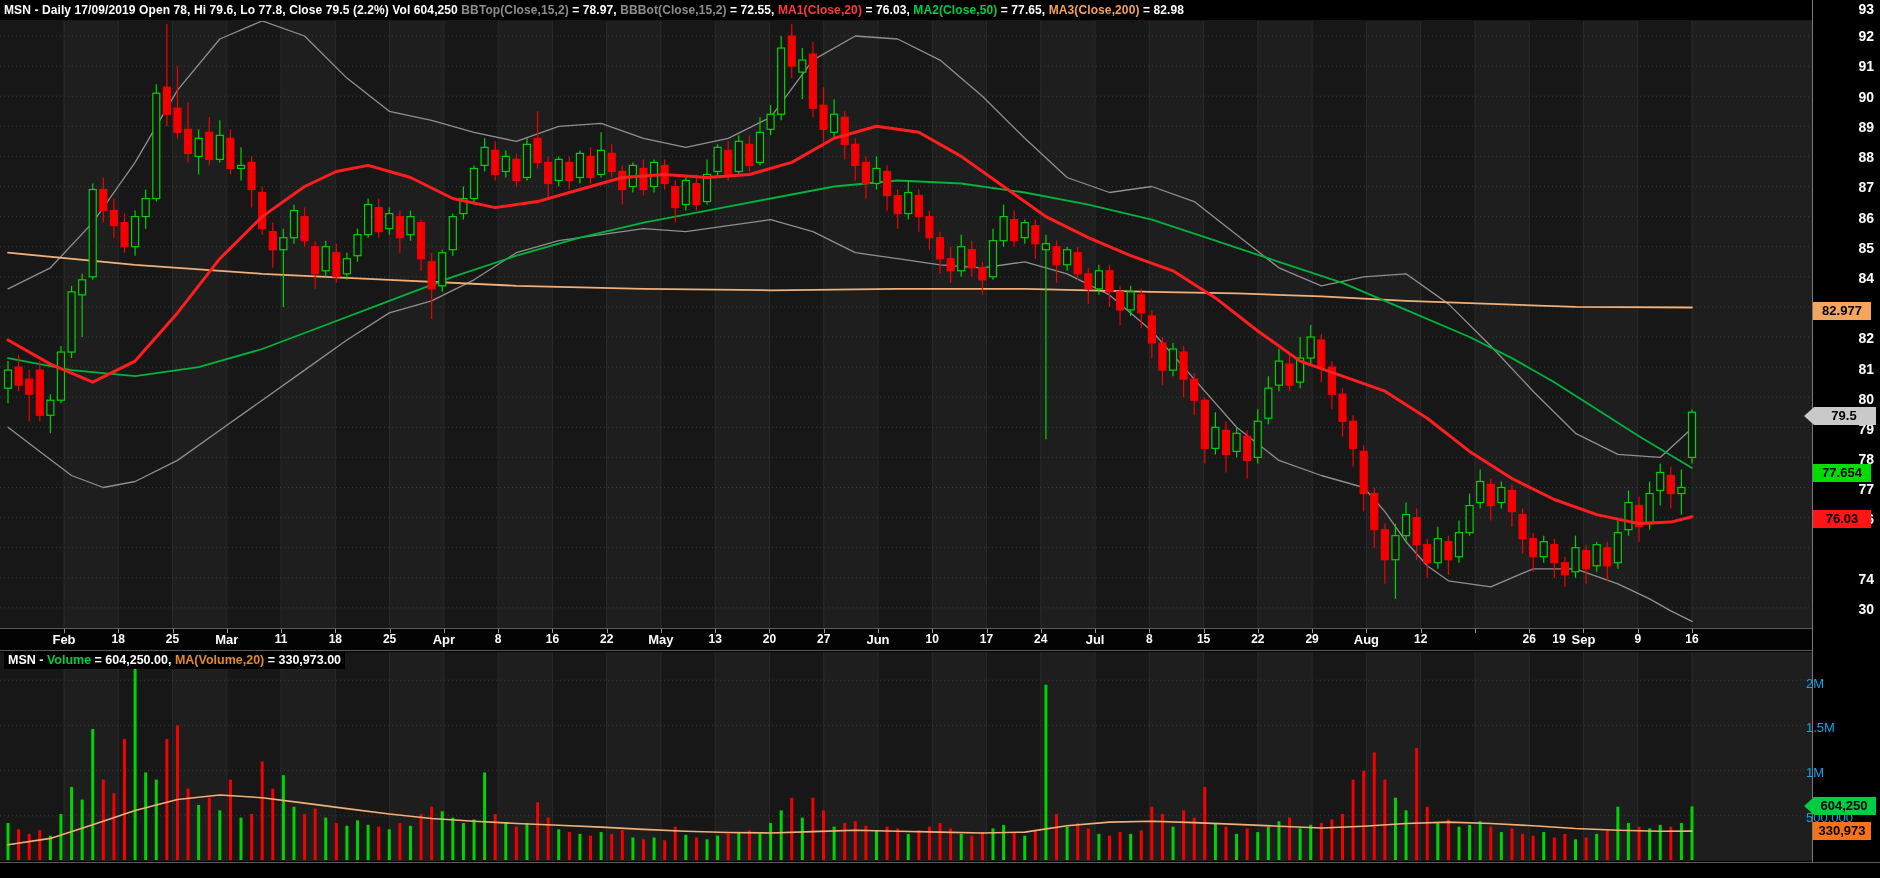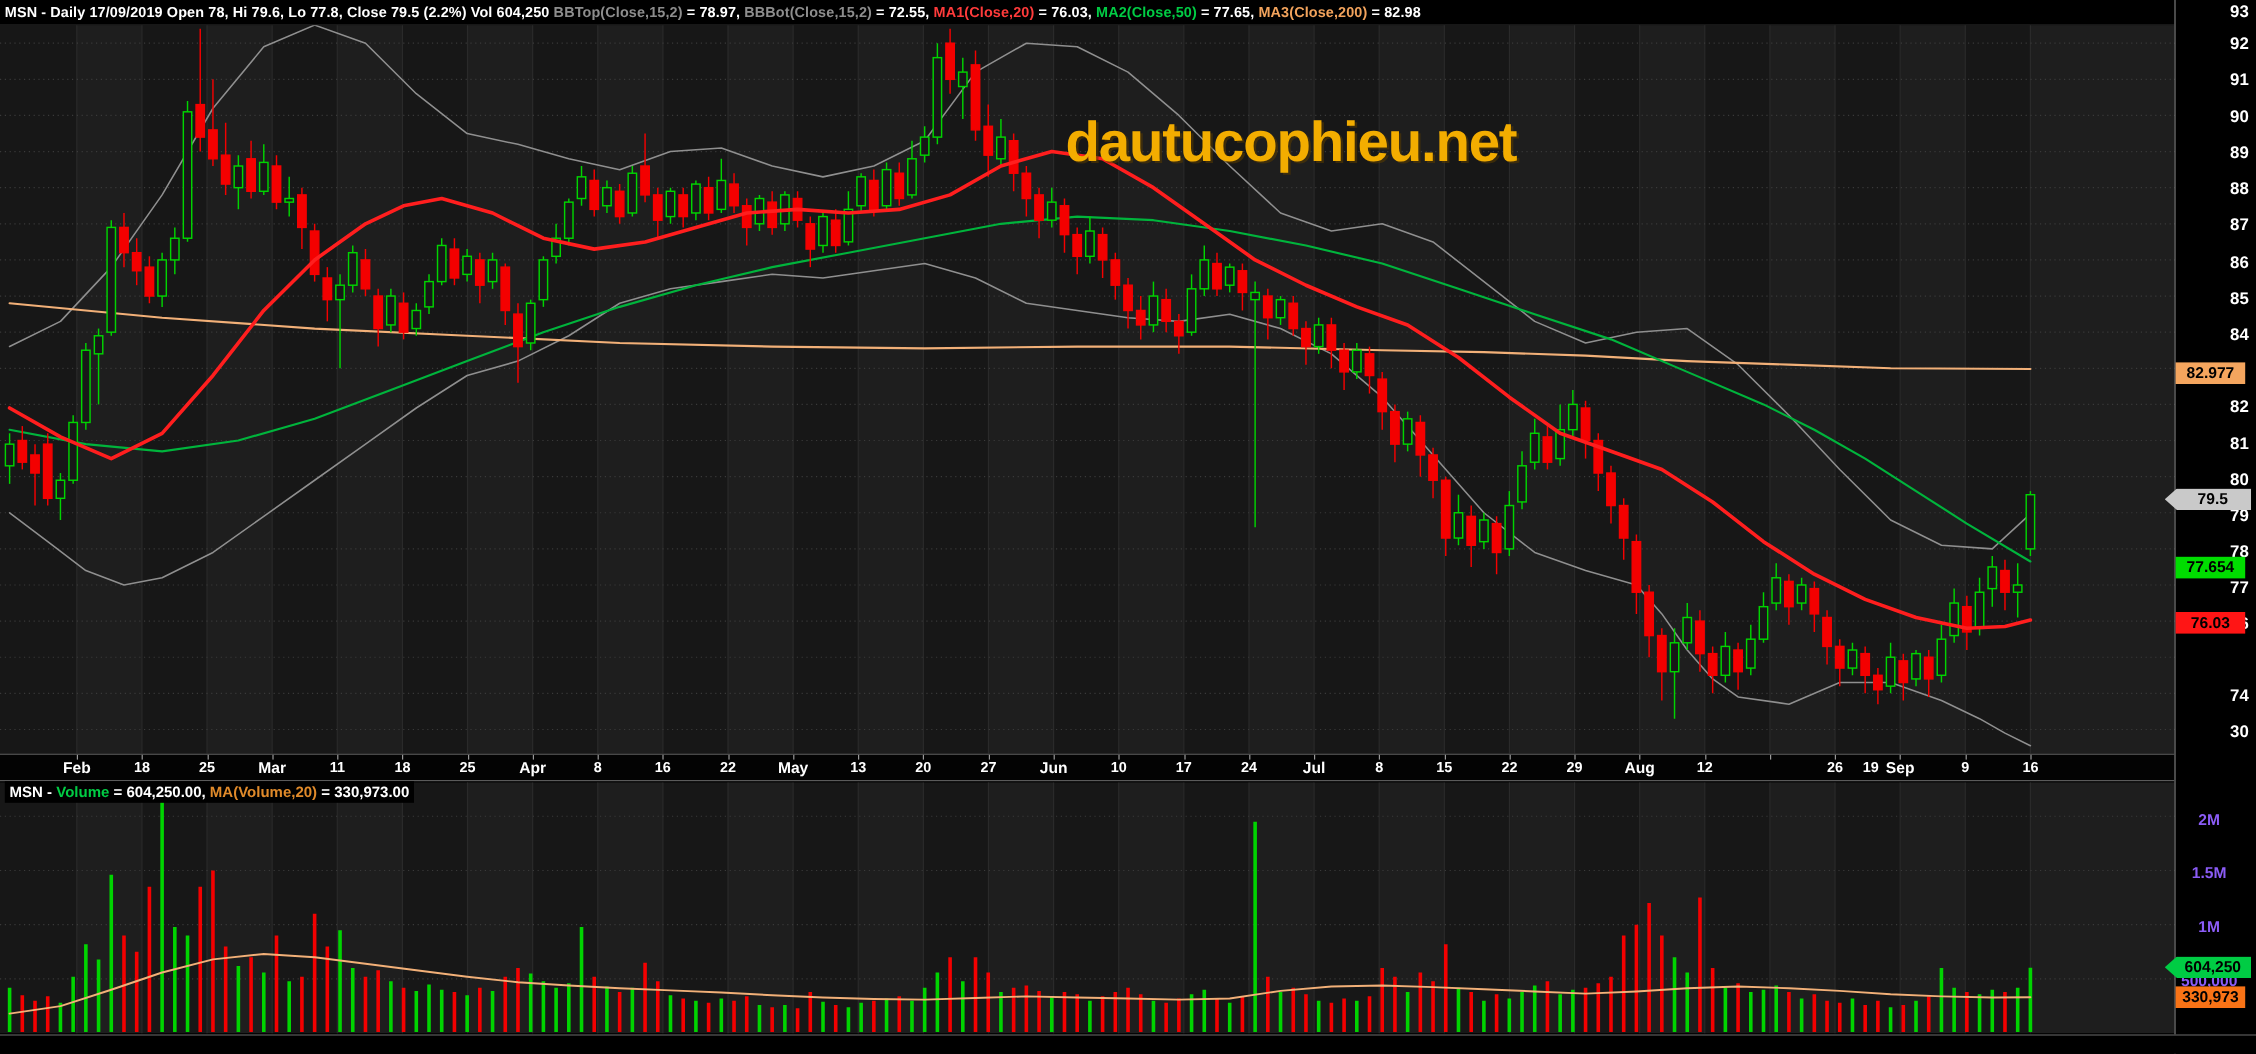--- a/index.html
+++ b/index.html
@@ -4,21 +4,21 @@
 <style>
   html,body{margin:0;padding:0;background:#000;width:1880px;height:878px;overflow:hidden;
     font-family:"Liberation Sans",sans-serif;-webkit-font-smoothing:antialiased;}
   #stage{position:relative;width:1880px;height:878px;background:#000;}
   #title-bar{position:absolute;left:0;top:0;width:1880px;height:20px;background:#000;
     white-space:nowrap;overflow:hidden;font-size:12px;font-weight:700;line-height:20px;padding-left:4px;}
   #title-bar span{letter-spacing:0.1px;}
   #chart-svg{position:absolute;left:0;top:0;}
   .axis-label{position:absolute;color:#fff;font-size:14px;font-weight:700;width:60px;text-align:right;
     transform:translateY(-50%);}
-  .vol-axis-label{position:absolute;color:#8b5cf6;font-size:13px;font-weight:700;width:70px;text-align:center;
+  .vol-axis-label{position:absolute;color:#0ea5e9;font-size:13px;font-weight:400;width:70px;text-align:left;
     transform:translateY(-50%);}
   .badge{position:absolute;height:18px;line-height:18px;font-size:13px;font-weight:700;color:#000;
     text-align:center;transform:translateY(-50%);padding:0 4px;box-sizing:border-box;}
   .badge.arrow{clip-path:polygon(0 50%,14% 0,100% 0,100% 100%,14% 100%);padding-left:12px;}
   .date-label{position:absolute;color:#fff;font-size:12px;font-weight:700;transform:translateX(-50%);
     top:632px;}
   .date-label.month{font-size:13px;}
   #watermark{position:absolute;left:888px;top:90px;font-size:47px;font-weight:800;color:#f3ad00;
     letter-spacing:-1px;text-shadow:2px 2px 0 rgba(90,60,0,0.55);font-family:"Liberation Sans",sans-serif;}
   #volume-title{position:absolute;left:4px;top:651px;height:18px;line-height:18px;background:#000;
@@ -681,21 +681,20 @@
         <rect x="1656.7264150943397" y="472.45000000000005" width="7" height="18.05999999999983" fill="#171717" stroke="#00d400" stroke-width="1.2"></rect>
         <line x1="1670.8176100628932" y1="466.42999999999995" x2="1670.8176100628932" y2="508.5700000000001" stroke="#f40000" stroke-width="1.2"></line>
         <rect x="1667.3176100628932" y="475.45999999999987" width="7" height="18.06000000000023" fill="#f40000" stroke="#f40000" stroke-width="1.2"></rect>
         <line x1="1681.4088050314465" y1="469.44000000000017" x2="1681.4088050314465" y2="514.5900000000001" stroke="#00d400" stroke-width="1.2"></line>
         <rect x="1677.9088050314465" y="487.5" width="7" height="6.0200000000000955" fill="#171717" stroke="#00d400" stroke-width="1.2"></rect>
         <line x1="1692" y1="409.2400000000002" x2="1692" y2="463.42000000000013" stroke="#00d400" stroke-width="1.2"></line>
         <rect x="1688.5" y="412.25" width="7" height="45.150000000000034" fill="#171717" stroke="#00d400" stroke-width="1.2"></rect>
       </g>
       <polyline points="8.0,340.0 50.4,364.1 92.7,382.2 135.1,361.1 177.5,312.9 219.8,258.7 262.2,216.6 304.6,186.5 336.3,171.5 368.1,165.4 410.5,177.5 452.8,198.5 495.2,207.6 537.6,201.6 579.9,189.5 622.3,177.5 664.7,174.5 707.0,177.5 749.4,174.5 791.7,162.4 834.1,138.3 876.5,126.3 918.8,132.3 961.2,156.4 1003.6,186.5 1045.9,216.6 1088.3,237.7 1130.7,255.7 1173.0,270.8 1215.4,297.9 1257.8,331.0 1300.1,361.1 1342.5,376.1 1384.9,391.2 1427.2,418.3 1469.6,451.4 1511.9,478.5 1554.3,499.5 1596.7,514.6 1639.0,523.6 1670.8,522.1 1692.0,516.7" fill="none" stroke="#ff1e1e" stroke-width="3" stroke-linejoin="round" stroke-linecap="round" clip-path="url(#clipMain)"></polyline>
     </svg>
-  <div id="watermark">dautucophieu.net</div>
   <div id="title-bar"><span style="color: rgb(255, 255, 255);">MSN - Daily 17/09/2019 Open 78, Hi 79.6, Lo 77.8, Close 79.5 (2.2%) Vol 604,250 </span><span style="color: rgb(141, 141, 141);">BBTop(Close,15,2)</span><span style="color: rgb(255, 255, 255);"> = 78.97, </span><span style="color: rgb(141, 141, 141);">BBBot(Close,15,2)</span><span style="color: rgb(255, 255, 255);"> = 72.55, </span><span style="color: rgb(255, 59, 59);">MA1(Close,20)</span><span style="color: rgb(255, 255, 255);"> = 76.03, </span><span style="color: rgb(0, 204, 68);">MA2(Close,50)</span><span style="color: rgb(255, 255, 255);"> = 77.65, </span><span style="color: rgb(242, 163, 92);">MA3(Close,200)</span><span style="color: rgb(255, 255, 255);"> = 82.98</span></div>
   <div id="date-axis"></div>
   <div id="right-gutter"></div>
   <div id="volume-title"><span style="color: rgb(255, 255, 255);">MSN - </span><span style="color: rgb(0, 204, 68);">Volume</span><span style="color: rgb(255, 255, 255);"> = 604,250.00, </span><span style="color: rgb(224, 138, 42);">MA(Volume,20)</span><span style="color: rgb(255, 255, 255);"> = 330,973.00</span></div>
   <div id="bottom-strip"></div>
 <div class="axis-label" style="top: 9px; left: 1814px;">93</div>
     <div class="axis-label" style="top: 36px; left: 1814px;">92</div>
     <div class="axis-label" style="top: 66px; left: 1814px;">91</div>
     <div class="axis-label" style="top: 97px; left: 1814px;">90</div>
     <div class="axis-label" style="top: 127px; left: 1814px;">89</div>

